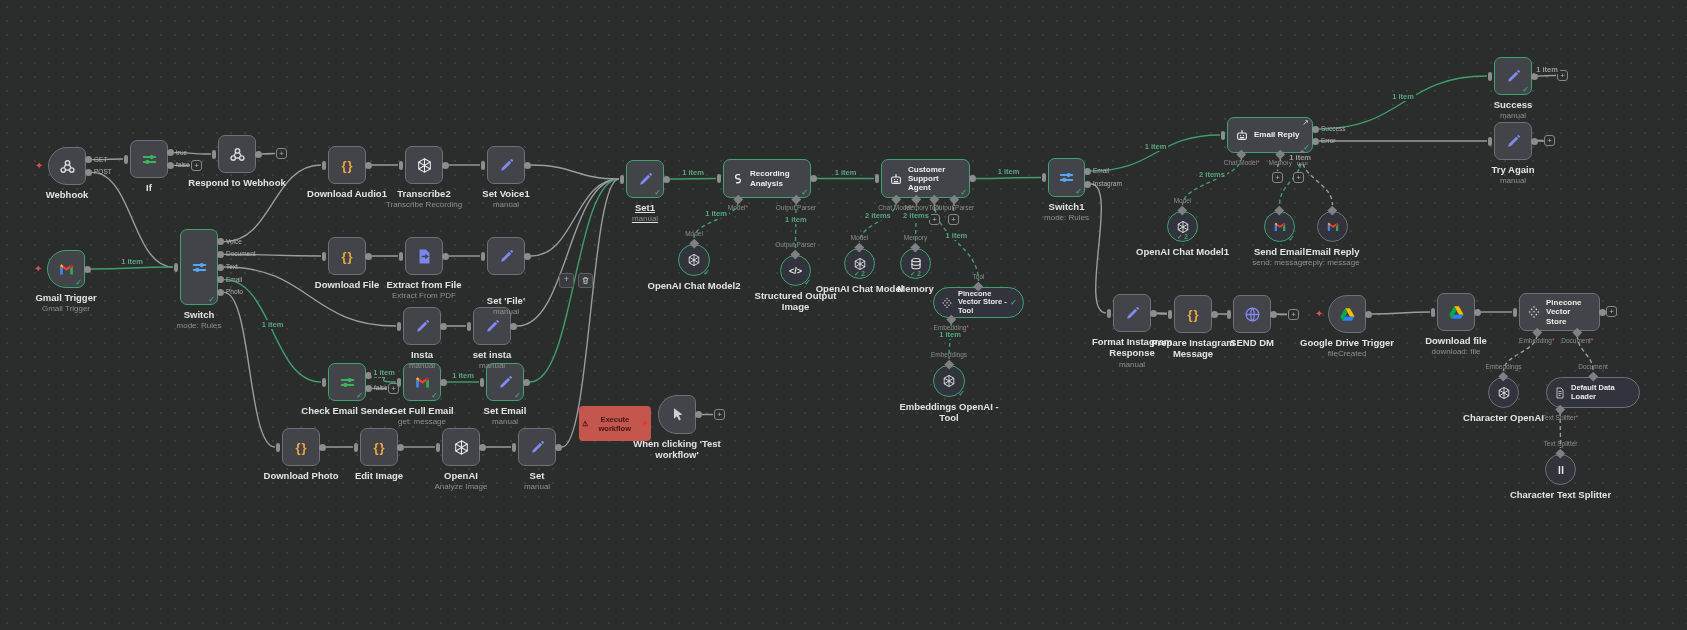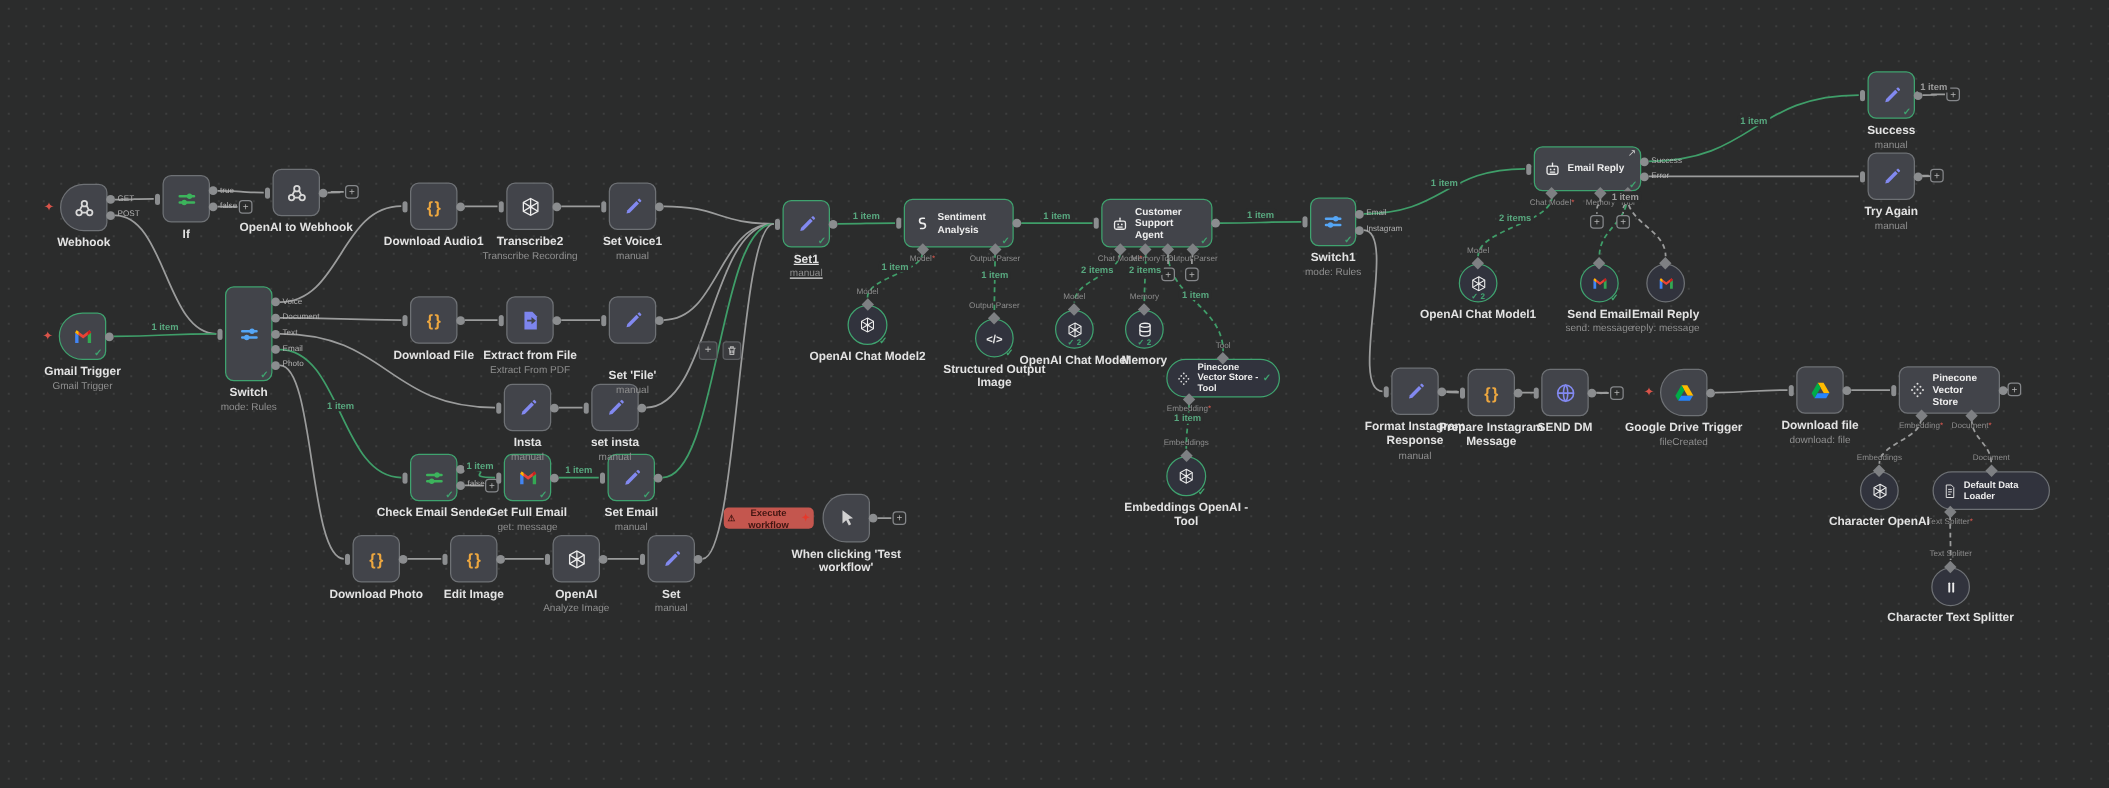--- a/index.html
+++ b/index.html
@@ -35,21 +35,21 @@
   .plus-sq{position:absolute;width:11px;height:11px;border:1.2px solid #85878a;border-radius:3px;
     color:#b5b5b5;font-size:8px;line-height:10px;text-align:center;background:#2b2c2c;
     box-sizing:border-box;z-index:4;cursor:pointer;}
   .check{position:absolute;right:2px;bottom:0;color:#3fa36f;font-size:8px;font-weight:bold;z-index:6;}
   .node.circle .check{right:-1px;bottom:-2px;}
   .node.pill .check{right:6px;bottom:auto;}
   .count{position:absolute;bottom:0;left:0;width:100%;text-align:center;color:#3fa36f;
     font-size:6.5px;font-weight:bold;z-index:6;}
   .spark{position:absolute;color:#d9544a;font-size:10px;z-index:4;}
   .corner-arrow{position:absolute;top:0;right:3px;color:#cfcfcf;font-size:8px;z-index:6;}
-  #execute-btn{position:absolute;left:579px;top:406px;width:72px;height:17px;background:#c4564e;
+  #execute-btn{position:absolute;left:579px;top:406px;width:72px;height:35px;background:#c4564e;
     border:none;border-radius:4px;color:#431612;font-family:"Liberation Sans",sans-serif;
     font-size:7.5px;font-weight:bold;display:flex;align-items:center;justify-content:center;
     gap:3px;z-index:7;cursor:pointer;padding:0 3px;}
   #execute-btn .warn{font-size:7px;}
   #execute-btn .spk{color:#e8392b;font-size:8px;}
   #hover-toolbar{position:absolute;left:559px;top:273px;display:flex;gap:4px;z-index:7;}
   #hover-toolbar .tb{width:13px;height:13px;background:#3a3b3e;border:1px solid #5c5e61;
     border-radius:3px;color:#b5b5b5;font-size:9px;line-height:11px;text-align:center;cursor:pointer;}
   #hover-toolbar .tb svg{display:block;margin:1.5px auto;}
 </style>
@@ -165,21 +165,21 @@
       <div class="node" style="left: 218px; top: 135px; width: 38px; height: 38px;">
         <div class="icon">
           <svg width="17" height="17" viewBox="0 0 24 24" fill="none" stroke="#d8d8d8" stroke-width="2">
             <circle cx="6" cy="17" r="3.1"></circle>
             <circle cx="18" cy="17" r="3.1"></circle>
             <circle cx="12" cy="7" r="3.1"></circle>
             <path d="M9.5 9.2 7 14M14.5 9.2 17 14M9 17h6"></path>
           </svg>
         </div>
       </div>
-      <div class="node-label" style="left: 182px; top: 177px;">OpenAI to Webhook</div>
+      <div class="node-label" style="left: 182px; top: 177px;">Respond to Webhook</div>
       <div class="port-in" style="left: 212px; top: 149.5px;"></div>
       <div class="port-out" style="left: 254.5px; top: 150.5px;"></div>
       <div class="node trigger green" style="left: 47px; top: 250px; width: 38px; height: 38px;">
         <div class="icon">
           <svg width="17" height="17" viewBox="0 0 24 24">
             <path fill="#4285f4" d="M3 7v12h3.8V10.2z"></path>
             <path fill="#34a853" d="M21 7v12h-3.8V10.2z"></path>
             <path fill="#ea4335" d="M3 7l9 6.8L21 7l-1.7-2.4L12 10 4.7 4.6z"></path>
             <path fill="#fbbc05" d="M3 7l1.7-2.4L6.8 6v4.2z"></path>
             <path fill="#c5221f" d="M21 7l-1.7-2.4L17.2 6v4.2z"></path>
@@ -390,21 +390,21 @@
       </div>
       <div class="node-label" style="left: 590px; top: 202px; text-decoration: underline;">Set1<div class="node-sublabel">manual</div></div>
       <div class="port-in" style="left: 620px; top: 174.5px;"></div>
       <div class="port-out" style="left: 662.5px; top: 175.5px;"></div>
       <div class="node wide green" style="left: 723px; top: 159px; width: 88px; height: 39px;">
         <div class="icon">
           <svg width="14" height="14" viewBox="0 0 24 24" fill="none" stroke="#ececec" stroke-width="2.3" stroke-linecap="round">
             <path d="M14.5 4.5h-3a3.5 3.5 0 0 0 0 7h1a3.5 3.5 0 0 1 0 7h-3"></path>
           </svg>
         </div>
-        <div class="inner-label">Sentiment Analysis</div>
+        <div class="inner-label">Recording Analysis</div>
         <div class="check">✓</div>
       </div>
       <div class="port-in" style="left: 717px; top: 174px;"></div>
       <div class="port-out" style="left: 809.5px; top: 175px;"></div>
       <div class="diamond" style="left: 734.76px; top: 195.8px;"></div>
       <div class="sub-label" style="left: 737.96px; top: 204px;">Model<span class="req">*</span></div>
       <div class="diamond" style="left: 792.84px; top: 195.8px;"></div>
       <div class="sub-label" style="left: 796.04px; top: 204px;">Output Parser</div>
       <div class="node circle green" style="left: 678px; top: 244px; width: 32px; height: 32px;">
         <div class="icon">

